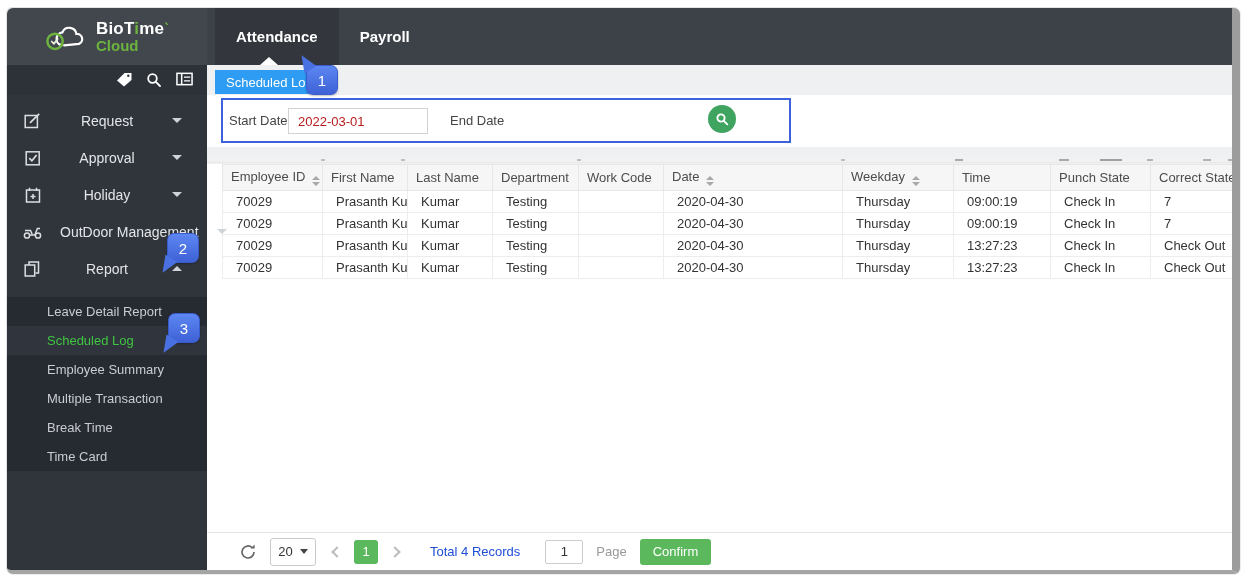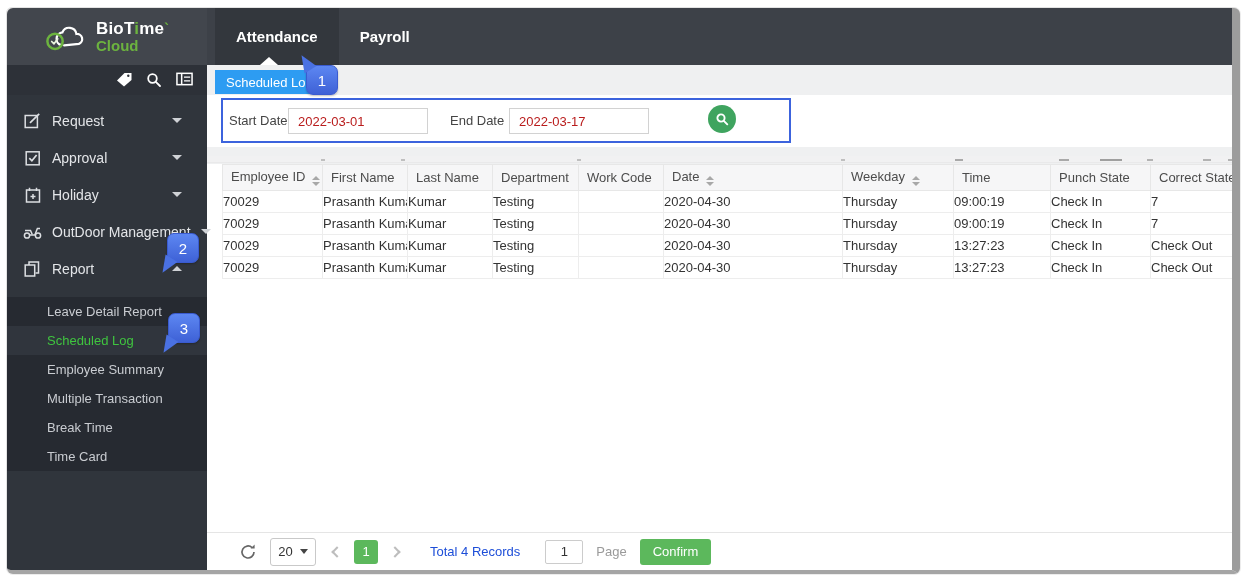--- a/index.html
+++ b/index.html
@@ -26,22 +26,22 @@
   .top-tab.active { background:#33373d; }
   .tab-pointer { position:absolute; bottom:0; left:45px; width:0; height:0;
     border-left:9px solid transparent; border-right:9px solid transparent; border-bottom:8px solid #fff; }
 
   
   .sidebar { position:absolute; top:57px; left:0; width:200px; bottom:0; background:#30353c; z-index:4; }
   .sidebar-tools { height:30px; background:#2d3138; display:flex; align-items:center;
     justify-content:flex-end; gap:13px; padding-right:14px; }
   .tool-icon { width:17px; height:17px; display:inline-flex; cursor:pointer; }
   .side-menu { list-style:none; margin-top:7px; }
-  .side-menu li { height:37px; display:flex; align-items:center; gap:10px;
-    padding:0 25px 0 16px; font-size:14px; color:#e3e5e8; cursor:pointer; }
+  .side-menu li { height:37px; display:flex; align-items:center; gap:18px;
+    padding:0 25px 0 16px; font-size:14px; color:#e3e5e8; cursor:pointer;text-align:center; }
   .mi-icon { width:19px; display:inline-flex; justify-content:center; }
   .mi-label { flex:1; white-space:nowrap; }
   .chev { width:0; height:0; border-left:5px solid transparent; border-right:5px solid transparent;
     border-top:5px solid #cfd2d6; }
   .chev.up { border-top:none; border-bottom:5px solid #cfd2d6; }
   .side-submenu { list-style:none; margin-top:10px; background:#262a31; }
   .side-submenu li { height:29px; display:flex; align-items:center; padding-left:40px;
     font-size:13px; color:#c9ccd1; cursor:pointer; }
   .side-submenu li.active { background:#30353d; color:#3fc43f; }
 
@@ -66,21 +66,21 @@
   .gap-strip { height:17px; position:relative; }
   .sliver { position:absolute; left:0; right:0; top:9px; height:7px; background:#f1f1f2;
     border-bottom:1px solid #e9e9ea; }
   .sliver i { position:absolute; top:3px; height:2px; background:#bfbfbf; display:block; }
 
   .table-panel { flex:1; background:#fff; display:flex; flex-direction:column; min-height:0; }
   .data-table { margin-left:15px; width:1010px; border-collapse:collapse; table-layout:fixed;
     font-size:13px; border-left:1px solid #ededed; }
   .data-table th { background:#f6f6f7; color:#4c4c4c; font-weight:400; text-align:left;
     height:26px; padding:0 8px; border:1px solid #e7e7e7; white-space:nowrap; overflow:hidden; }
-  .data-table td { height:22px; padding:0 0; color:#333; border-right:1px solid #ededed;
+  .data-table td { height:22px; padding:0 13px; color:#333; border-right:1px solid #ededed;
     border-bottom:1px solid #ededed; white-space:nowrap; overflow:hidden; }
   .sort-icon { display:inline-flex; flex-direction:column; gap:2px; margin-left:7px; vertical-align:1px; }
   .sort-icon b { width:0; height:0; border-left:4px solid transparent; border-right:4px solid transparent; display:block; }
   .sort-icon .su { border-bottom:4px solid #a8a8a8; } .sort-icon .sd { border-top:4px solid #a8a8a8; }
   .filler { flex:1; }
 
   .pagination-bar { height:38px; border-top:1px solid #e5e5e5; display:flex; align-items:center;
     gap:13px; padding-left:32px; font-size:13px; color:#444; background:#fff; }
   .refresh-btn { width:18px; height:18px; display:inline-flex; cursor:pointer; background:none; border:none; }
   .size-select { width:46px; height:28px; border:1px solid #c9c9c9; border-radius:3px; display:flex;
@@ -251,21 +251,20 @@
     <main class="main">
       <div class="page-tab-row">
         <div class="page-tab">Scheduled Log</div>
       </div>
 
       <div class="filter-panel">
         <div class="annotation-box"></div>
         <label class="f-label start">Start Date</label>
         <input class="f-input start" readonly="" value="2022-03-01" style="">
         <label class="f-label end">End Date</label>
-        <input class="f-input end" readonly="" value="2022-03-17" style="">
         <button class="search-btn">
           <span style="display:inline-flex">
             <svg width="14" height="14" viewBox="0 0 14 14">
               <circle cx="6" cy="6" r="3.6" fill="none" stroke="#fff" stroke-width="1.9"></circle>
               <line x1="8.8" y1="8.8" x2="12.3" y2="12.3" stroke="#fff" stroke-width="1.9" stroke-linecap="round"></line>
             </svg>
           </span>
         </button>
       </div>
 

